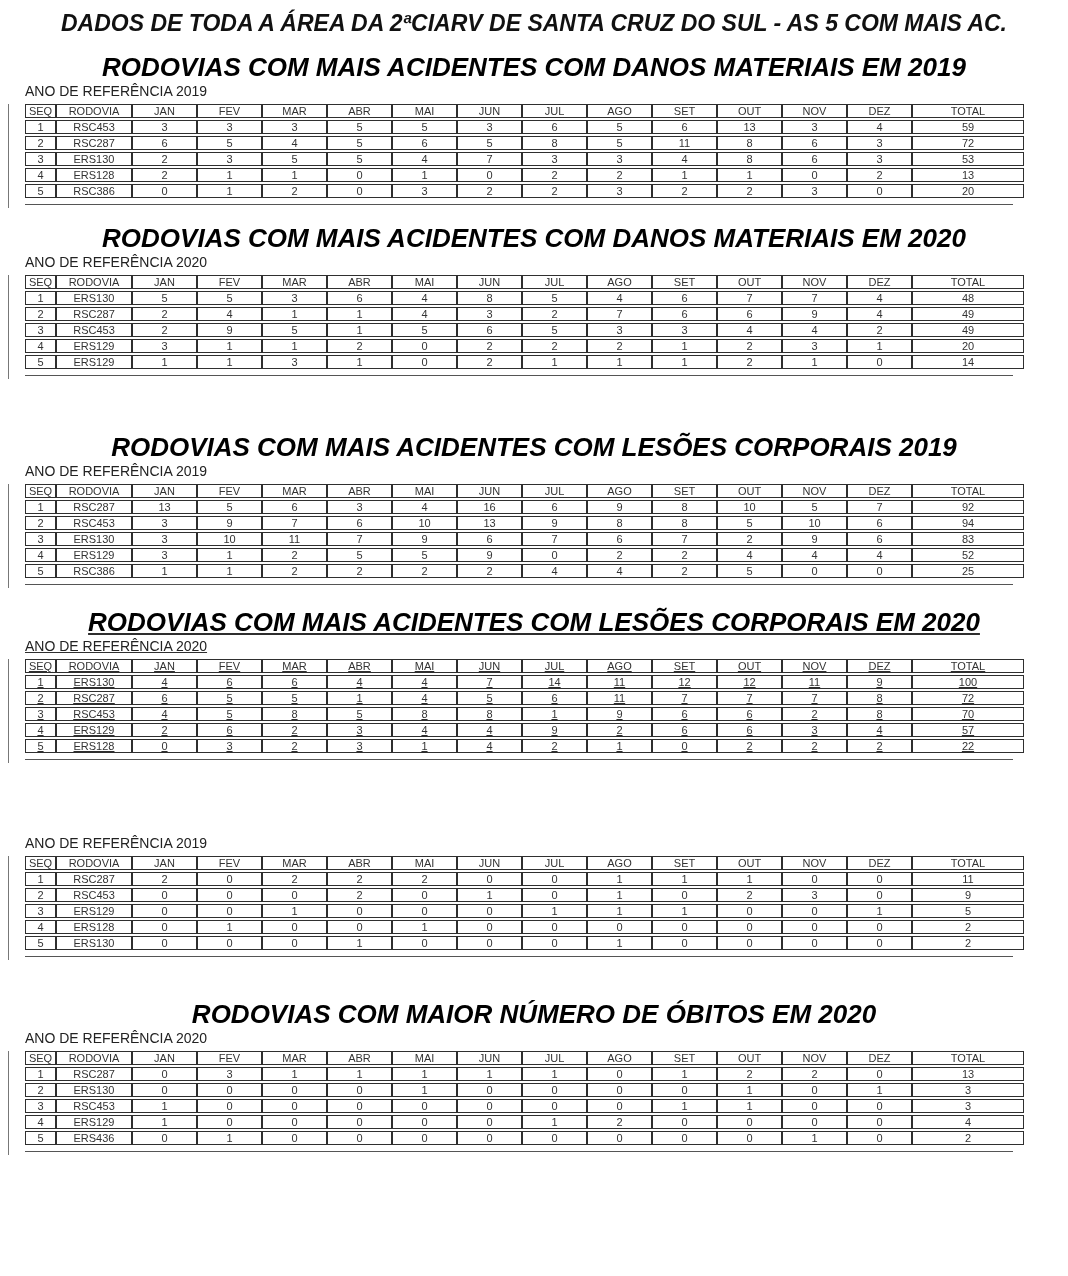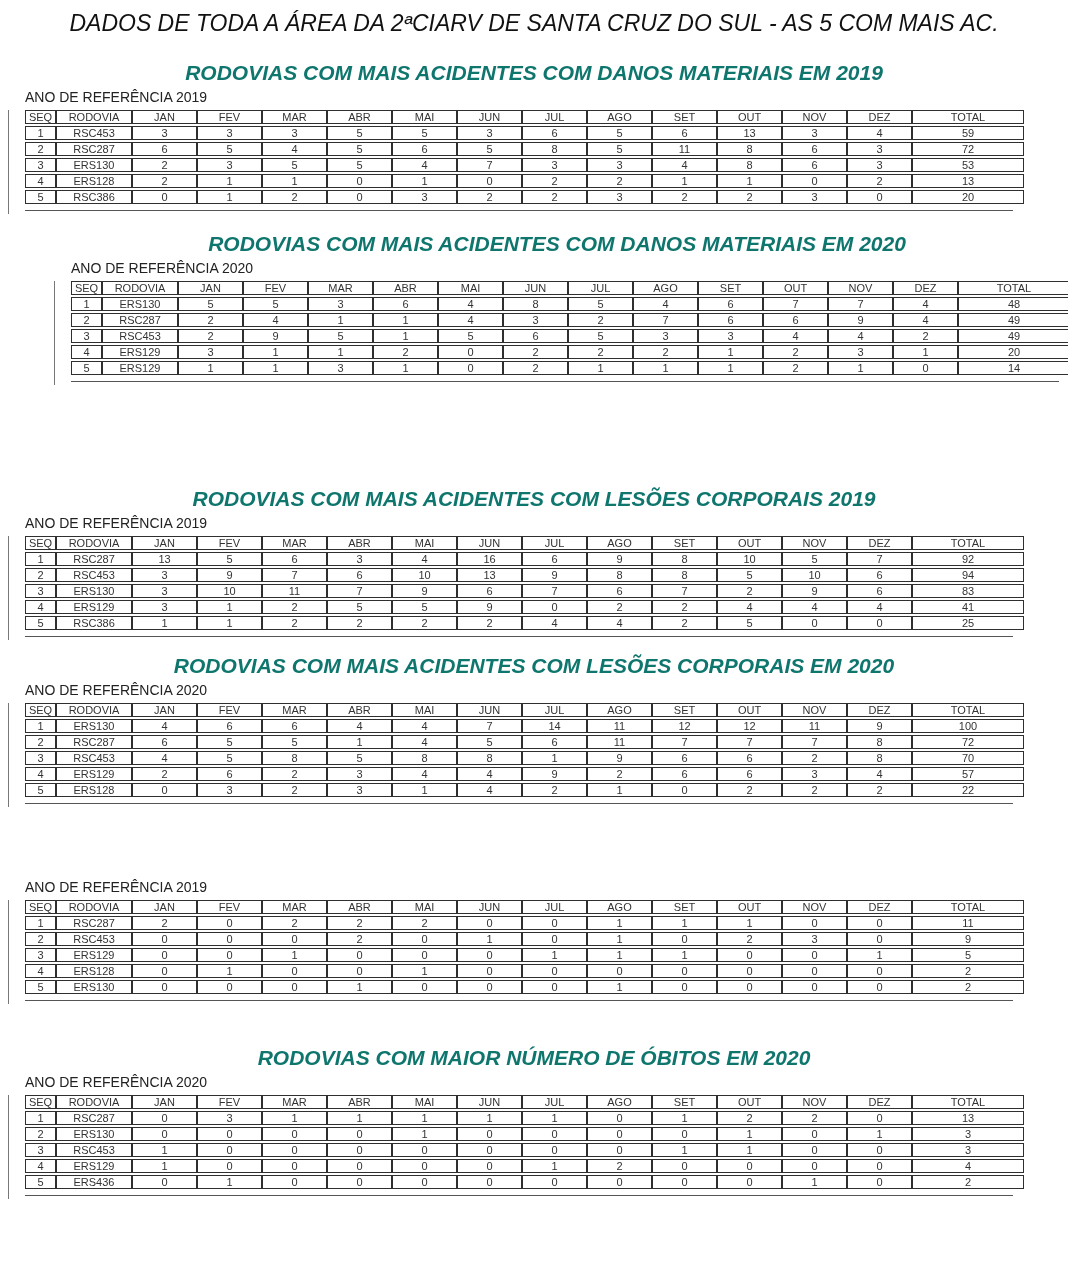--- a/index.html
+++ b/index.html
@@ -3,33 +3,33 @@
 <meta charset="utf-8">
 <style>
   html, body { margin: 0; padding: 0; }
   body {
     width: 1068px; height: 1276px; overflow: hidden;
     background: #ffffff;
     font-family: "Liberation Sans", sans-serif;
     color: #2e2e2e;
   }
   h1[data-name="page-title"] {
-    font-style: italic; font-weight: normal;
+    font-style: italic; font-weight: bold;
     font-size: 23px; line-height: 27px;
     text-align: center;
-    margin: 10px 6px 24px 6px;
+    margin: 10px 6px 18px 6px;
     color: #111;
     white-space: nowrap;
   }
   .section-title {
     font-style: italic; font-weight: bold;
-    font-size: 21px; line-height: 24px;
+    font-size: 26px; line-height: 24px;
     text-align: center;
     margin: 0 0 6px 0;
-    color: #0f766e;
+    color: #000000;
   }
   .ref-label {
     font-size: 14px; line-height: 13px;
     margin: 0 0 4px 25px;
     color: #222;
   }
   .table-wrap {
     margin-left: 25px;
     width: 988px;
     position: relative;
@@ -62,23 +62,23 @@
     color: #333;
     font-weight: normal;
     background: #fff;
   }
   col.col-seq   { width: 31px; }
   col.col-rod   { width: 76px; }
   col.col-m     { width: 65px; }
   col.col-total { width: 112px; }
 
   #sections .section { margin-top: 0; }
-  #sections .section:nth-of-type(2) { margin-top: 26px; margin-left: 46px; }
-  #sections .section:nth-of-type(3) { margin-top: 110px; }
-  #sections .section:nth-of-type(4) { margin-top: 22px; }
+  #sections .section:nth-of-type(2) { margin-top: 26px; }
+  #sections .section:nth-of-type(3) { margin-top: 64px; }
+  #sections .section:nth-of-type(4) { margin-top: 30px; text-decoration: underline; }
   #sections .section:nth-of-type(5) { margin-top: 82px; }
   #sections .section:nth-of-type(6) { margin-top: 50px; }
 </style>
 </head>
 <body>
 
 <main data-name="report-page">
   <h1 data-name="page-title">DADOS DE TODA A ÁREA DA 2ªCIARV DE SANTA CRUZ DO SUL - AS 5 COM MAIS AC.</h1>
   <div id="sections" data-name="sections-container">
   <section class="section" data-name="report-section">
@@ -446,21 +446,21 @@
                 <td data-name="month-value-cell">2</td>
                 <td data-name="month-value-cell">5</td>
                 <td data-name="month-value-cell">5</td>
                 <td data-name="month-value-cell">9</td>
                 <td data-name="month-value-cell">0</td>
                 <td data-name="month-value-cell">2</td>
                 <td data-name="month-value-cell">2</td>
                 <td data-name="month-value-cell">4</td>
                 <td data-name="month-value-cell">4</td>
                 <td data-name="month-value-cell">4</td>
-                <td data-name="total-cell">41</td>
+                <td data-name="total-cell">52</td>
               </tr>
               <tr data-name="table-row">
                 <td data-name="seq-cell">5</td>
                 <td data-name="rodovia-cell">RSC386</td>
                 <td data-name="month-value-cell">1</td>
                 <td data-name="month-value-cell">1</td>
                 <td data-name="month-value-cell">2</td>
                 <td data-name="month-value-cell">2</td>
                 <td data-name="month-value-cell">2</td>
                 <td data-name="month-value-cell">2</td>

